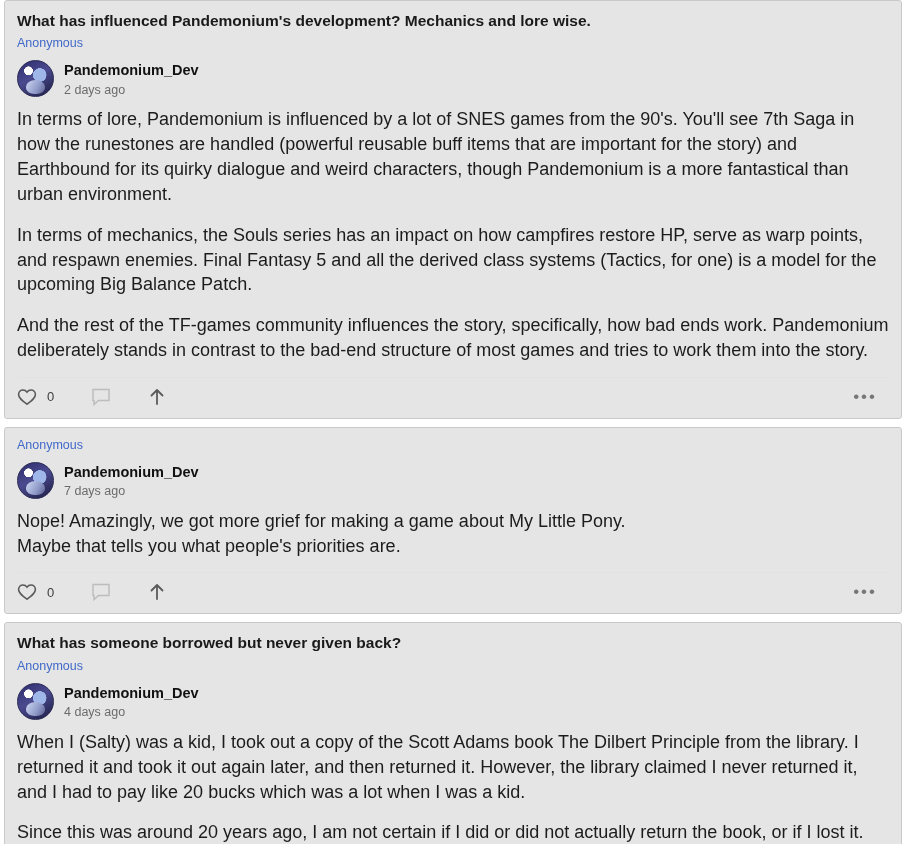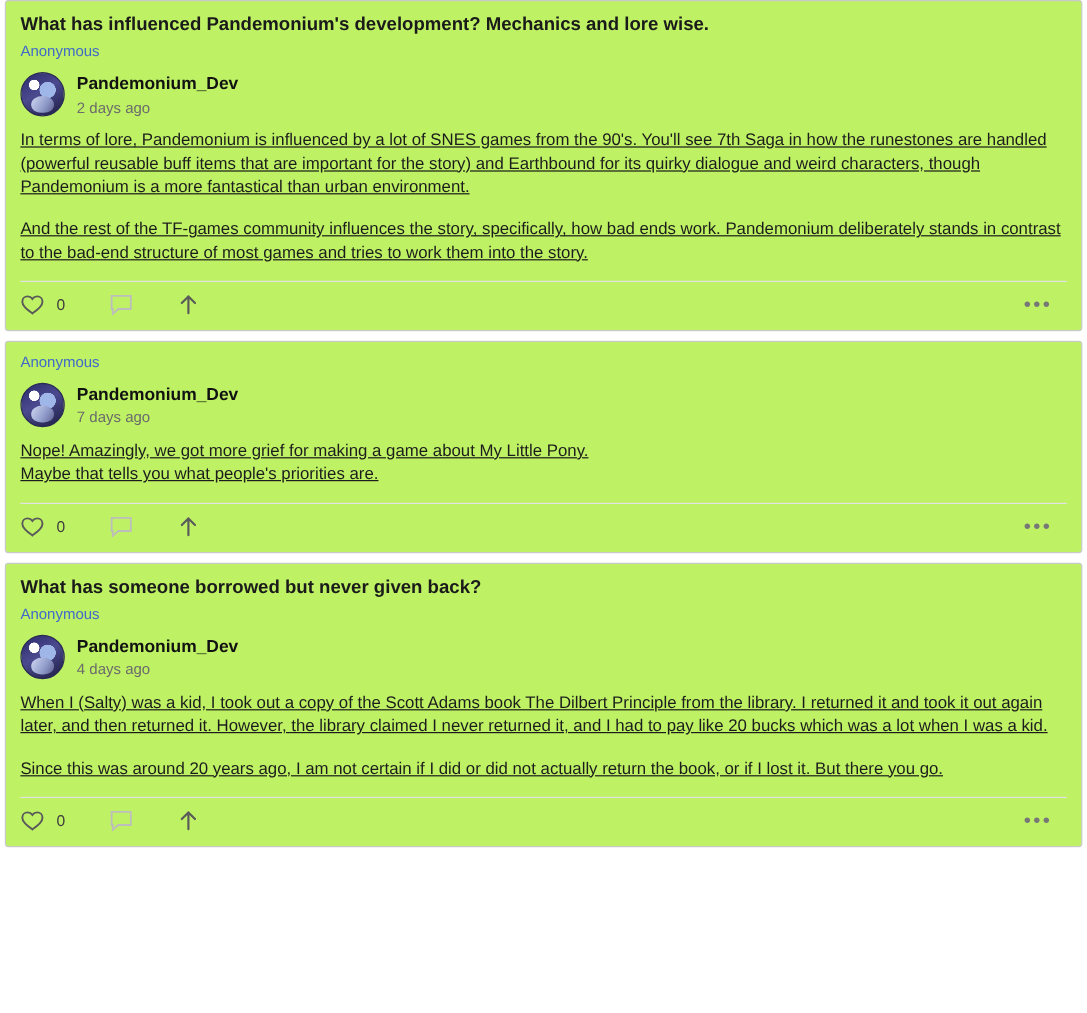--- a/index.html
+++ b/index.html
@@ -15,21 +15,21 @@
     overflow: hidden;
   }
   .page {
     width: 906px;
     box-sizing: border-box;
     padding: 0 4px;
   }
   .qa-card {
     border: 1px solid #c9c9c9;
     border-radius: 3px;
-    background: #bef264;
+    background: #e5e5e5;
     margin: 0 0 8px 0;
     padding: 10px 12px 0 12px;
     box-sizing: border-box;
   }
   .question {
     font-size: 15.5px;
     font-weight: bold;
     color: #1a1a1a;
     line-height: 1.25;
     margin: 0 0 6px 0;
@@ -80,24 +80,23 @@
     font-weight: bold;
     color: #111111;
     line-height: 1.2;
   }
   .timestamp {
     font-size: 12.5px;
     color: #6b6b6b;
     margin-top: 3px;
   }
   .answer-body {
-    font-size: 14px;
+    font-size: 18px;
     line-height: 1.38;
     color: #1c1c1c;
-    text-decoration: underline;
   }
   .answer-body p {
     margin: 0 0 16px 0;
   }
   .answer-body p.tight {
     margin: 0;
   }
   .actions {
     display: flex;
     align-items: center;
@@ -145,20 +144,21 @@
     <div class="answer-head">
       <div class="avatar"></div>
       <div class="meta">
         <span class="author">Pandemonium_Dev</span>
         <span class="timestamp">2 days ago</span>
       </div>
     </div>
 
     <div class="answer-body">
       <p>In terms of lore, Pandemonium is influenced by a lot of SNES games from the 90's. You'll see 7th Saga in how the runestones are handled (powerful reusable buff items that are important for the story) and Earthbound for its quirky dialogue and weird characters, though Pandemonium is a more fantastical than urban environment.</p>
+      <p>In terms of mechanics, the Souls series has an impact on how campfires restore HP, serve as warp points, and respawn enemies. Final Fantasy 5 and all the derived class systems (Tactics, for one) is a model for the upcoming Big Balance Patch.</p>
       <p class="tight">And the rest of the TF-games community influences the story, specifically, how bad ends work. Pandemonium deliberately stands in contrast to the bad-end structure of most games and tries to work them into the story.</p>
     </div>
 
     <div class="actions">
       <div class="action">
         <span class="ico">
           <svg width="20" height="18" viewBox="0 0 20 18">
               <path d="M10 16.2C5.2 12.6 1.6 10 1.6 6.4 1.6 3.9 3.5 2 6 2c1.6 0 3.1.8 4 2.1C10.9 2.8 12.4 2 14 2c2.5 0 4.4 1.9 4.4 4.4 0 3.6-3.6 6.2-8.4 9.8z" fill="none" stroke="#5a5a5a" stroke-width="1.6"></path>
             </svg>
         </span>

